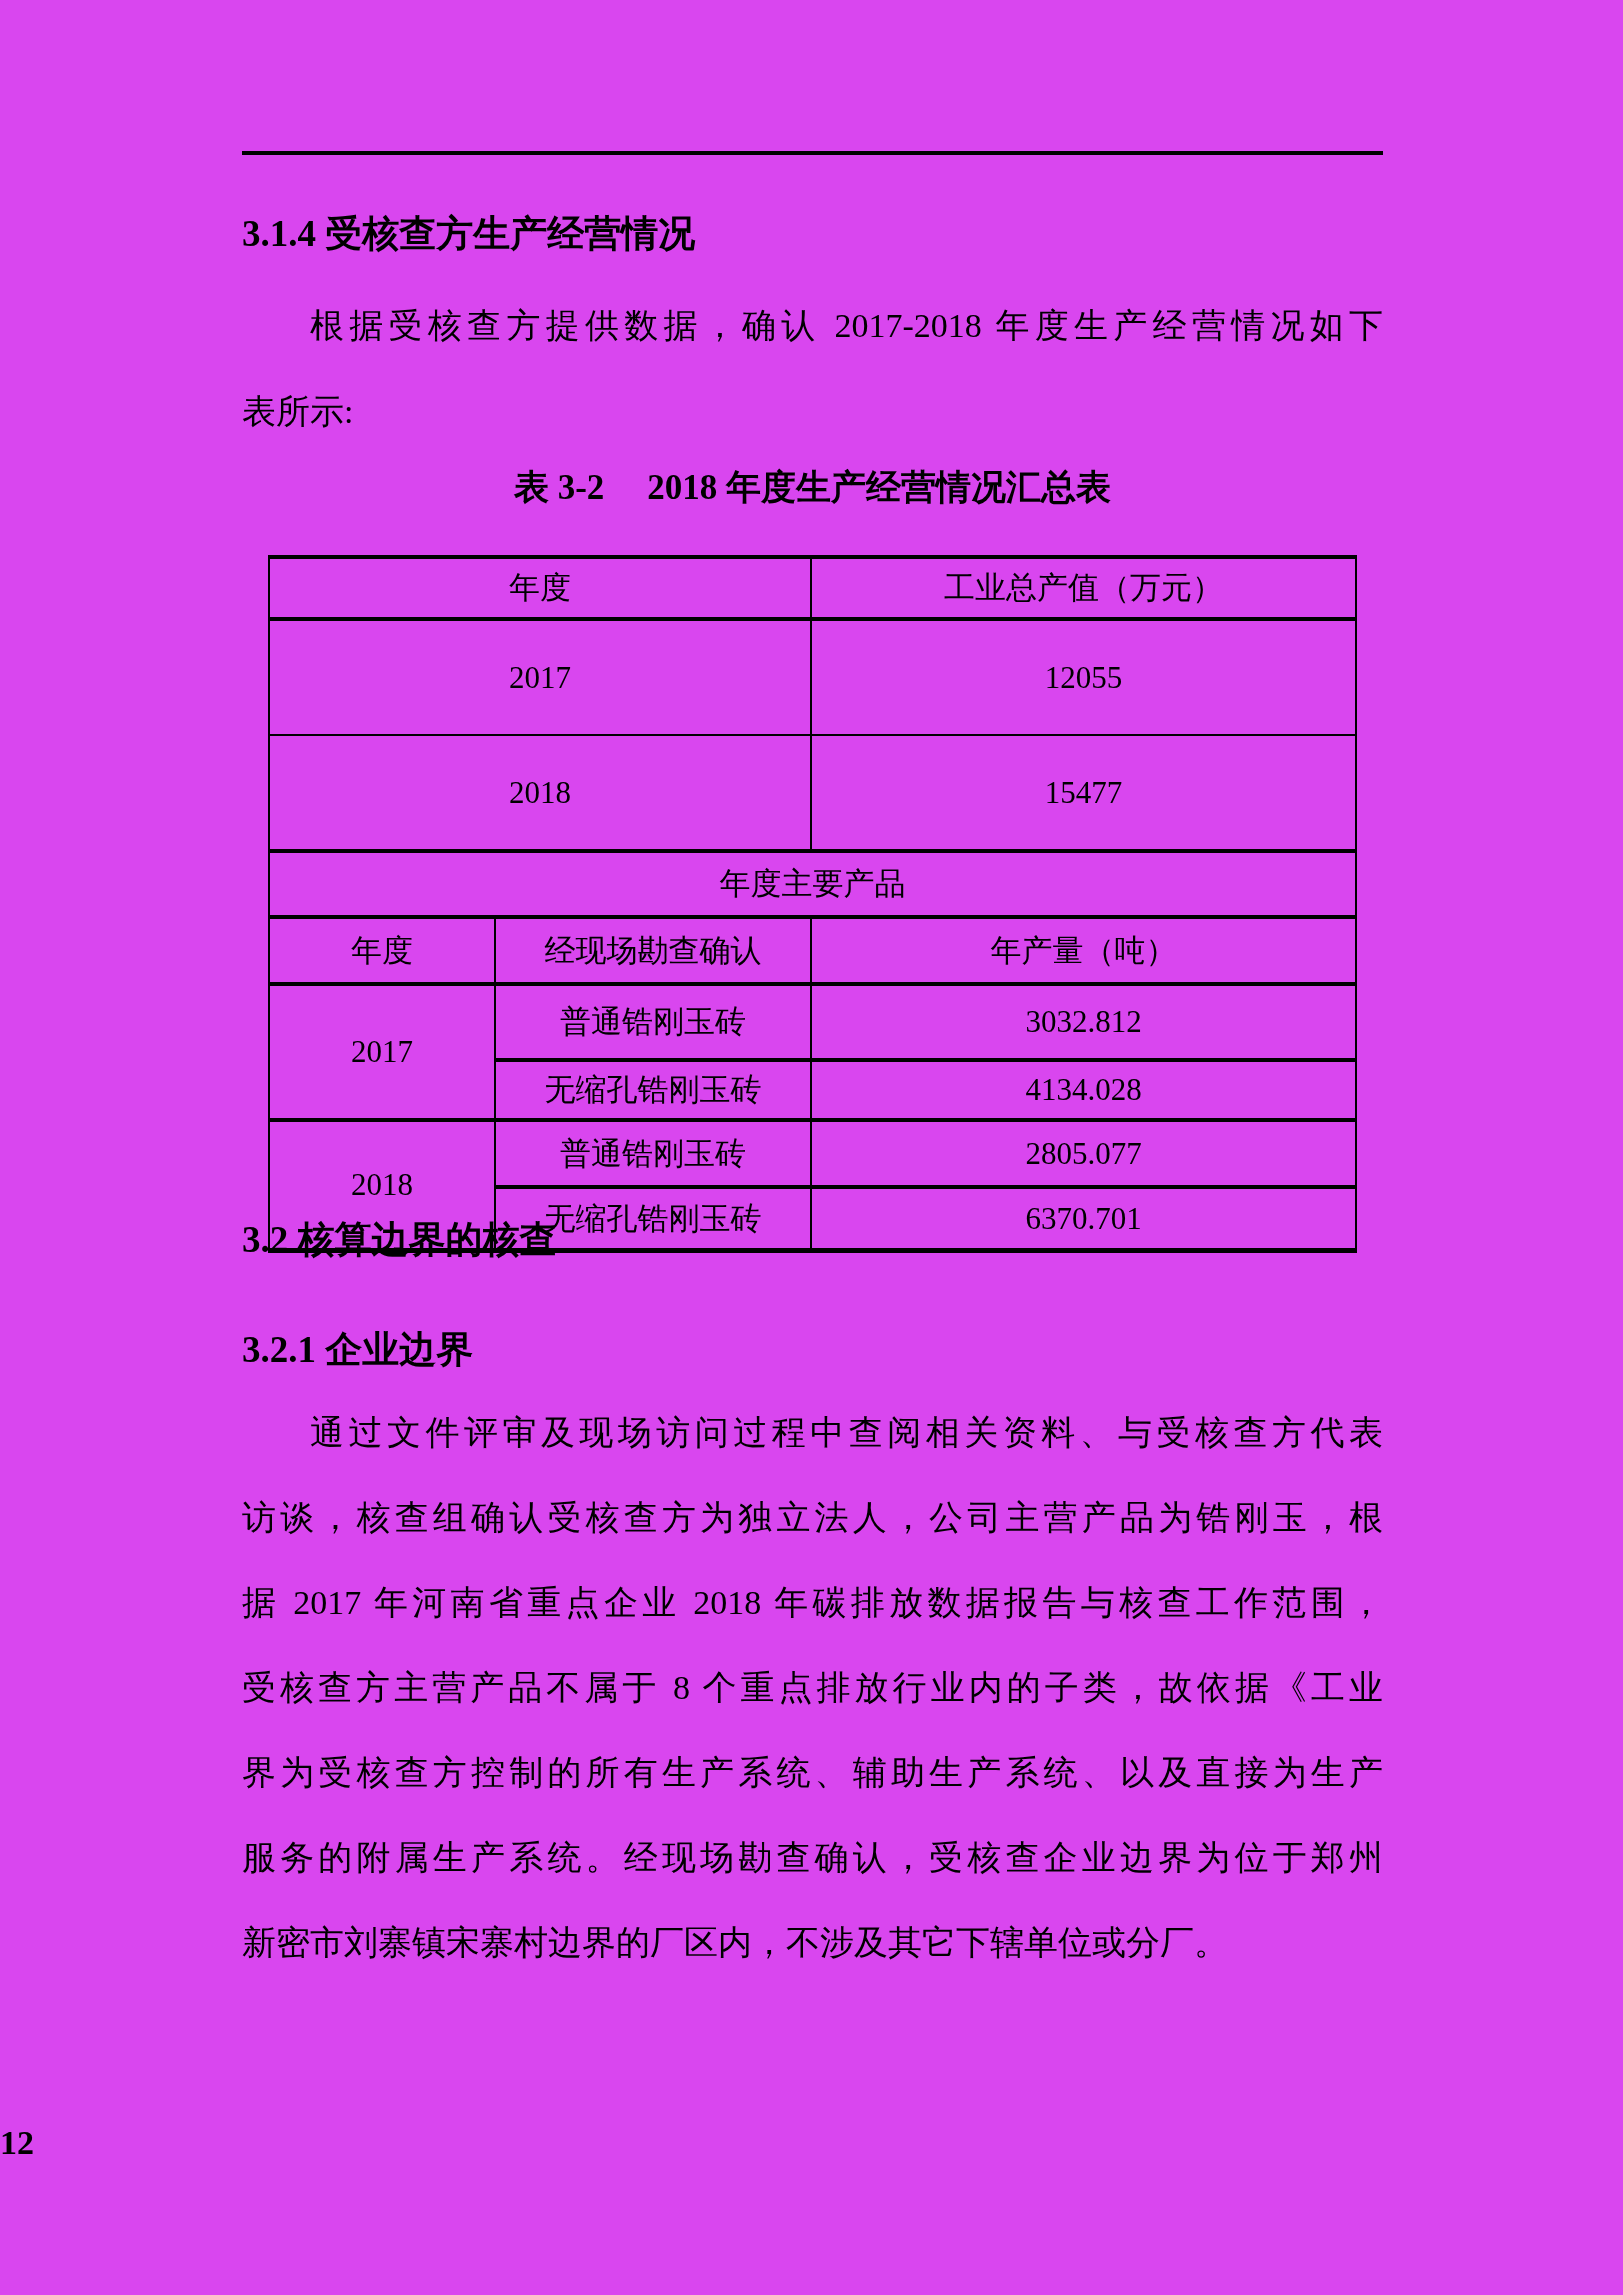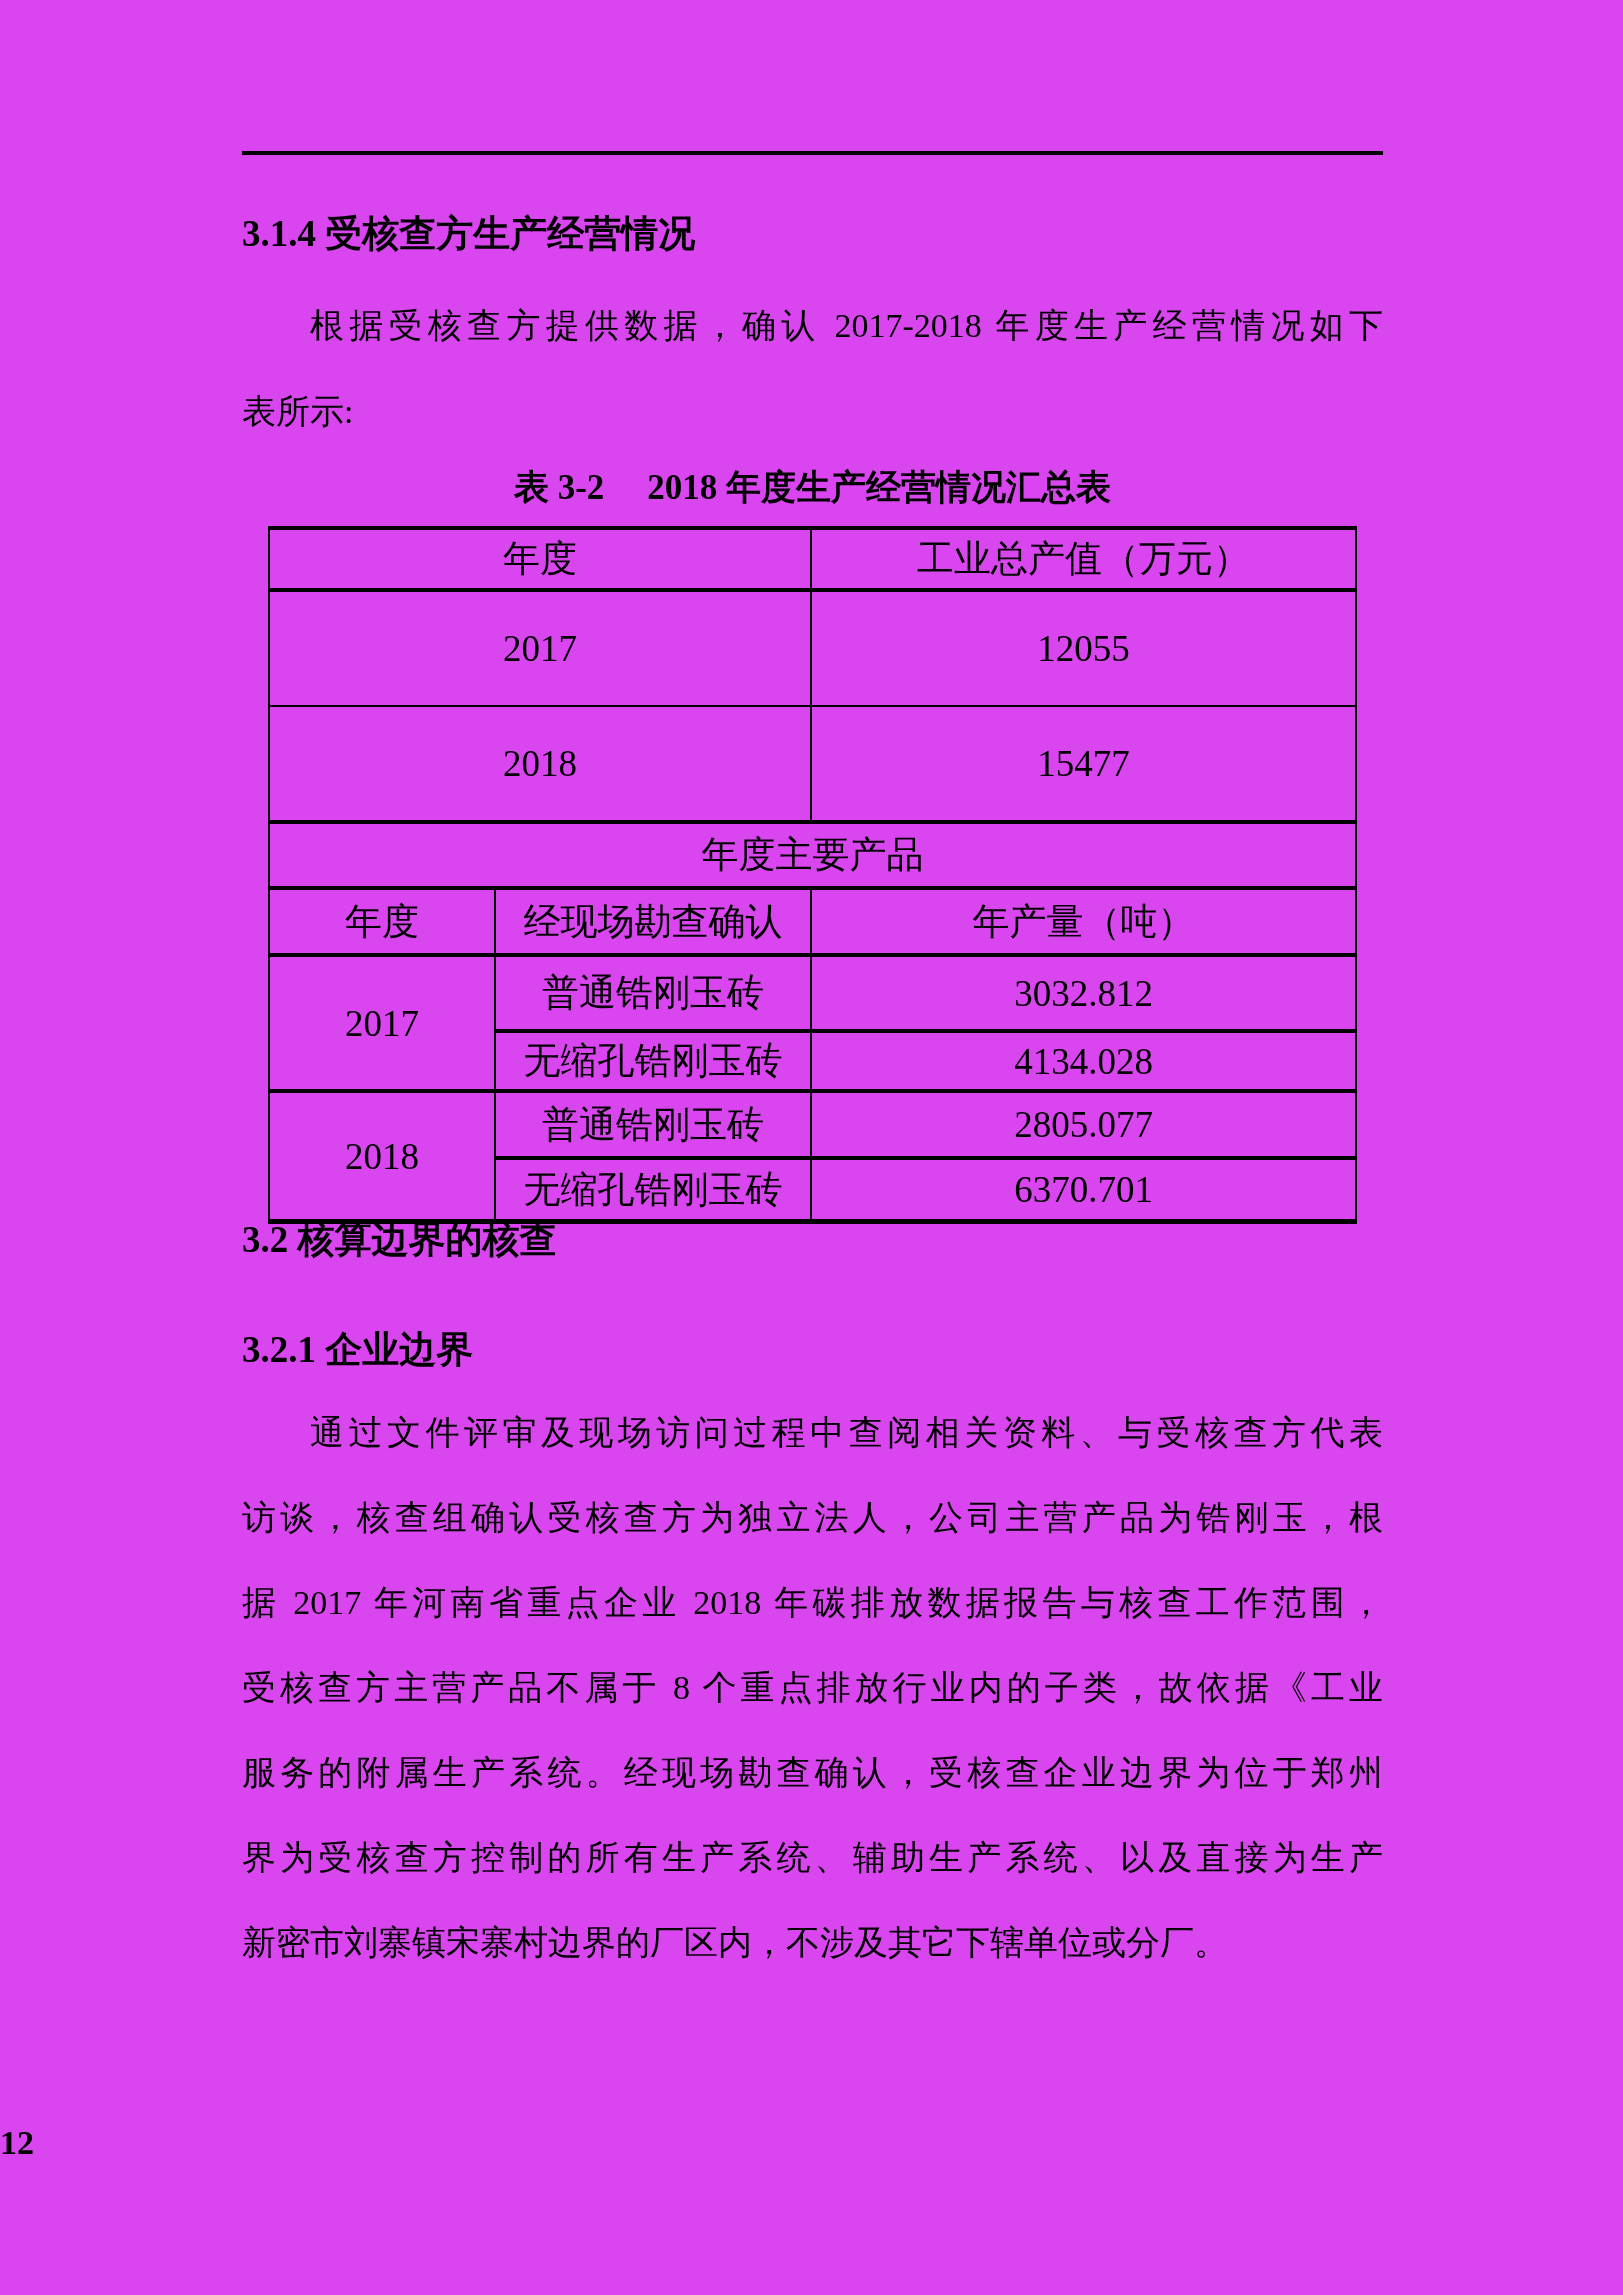--- a/index.html
+++ b/index.html
@@ -58,25 +58,25 @@
     font-size: 35px;
     font-weight: bold;
     line-height: 42px;
     text-align: center;
     white-space: nowrap;
   }
   .caption .cap-title { margin-left: 43px; }
   .v-table {
     position: absolute;
     left: 268px;
-    top: 526px;
+    top: 555px;
     width: 1087px;
     border-collapse: collapse;
     table-layout: fixed;
-    font-size: 37px;
+    font-size: 31px;
   }
   .v-table td {
     border: 2px solid #000;
     text-align: center;
     vertical-align: middle;
     padding: 0;
     font-weight: normal;
   }
   .v-table { border: 2.6px solid #000; border-top: 4.6px solid #000; border-bottom: 5.2px solid #000; }
   .bb-thick { border-bottom-width: 4.6px !important; }
@@ -176,21 +176,21 @@
   </table>
 
   <div class="h-main h-32">3.2 核算边界的核查</div>
   <div class="h-main h-321">3.2.1 企业边界</div>
 
   <div class="para2-block">
     <div class="pl jl indent">通过文件评审及现场访问过程中查阅相关资料、与受核查方代表</div>
     <div class="pl jl">访谈，核查组确认受核查方为独立法人，公司主营产品为锆刚玉，根</div>
     <div class="pl jl">据 2017 年河南省重点企业 2018 年碳排放数据报告与核查工作范围，</div>
     <div class="pl jl">受核查方主营产品不属于 8 个重点排放行业内的子类，故依据《工业</div>
+    <div class="pl jl">界为受核查方控制的所有生产系统、辅助生产系统、以及直接为生产</div>
     <div class="pl jl">服务的附属生产系统。经现场勘查确认，受核查企业边界为位于郑州</div>
-    <div class="pl jl">界为受核查方控制的所有生产系统、辅助生产系统、以及直接为生产</div>
     <div class="pl">新密市刘寨镇宋寨村边界的厂区内，不涉及其它下辖单位或分厂。</div>
   </div>
 
   <div class="page-number">12</div>
 
 </div>
 
 
 </body></html>

